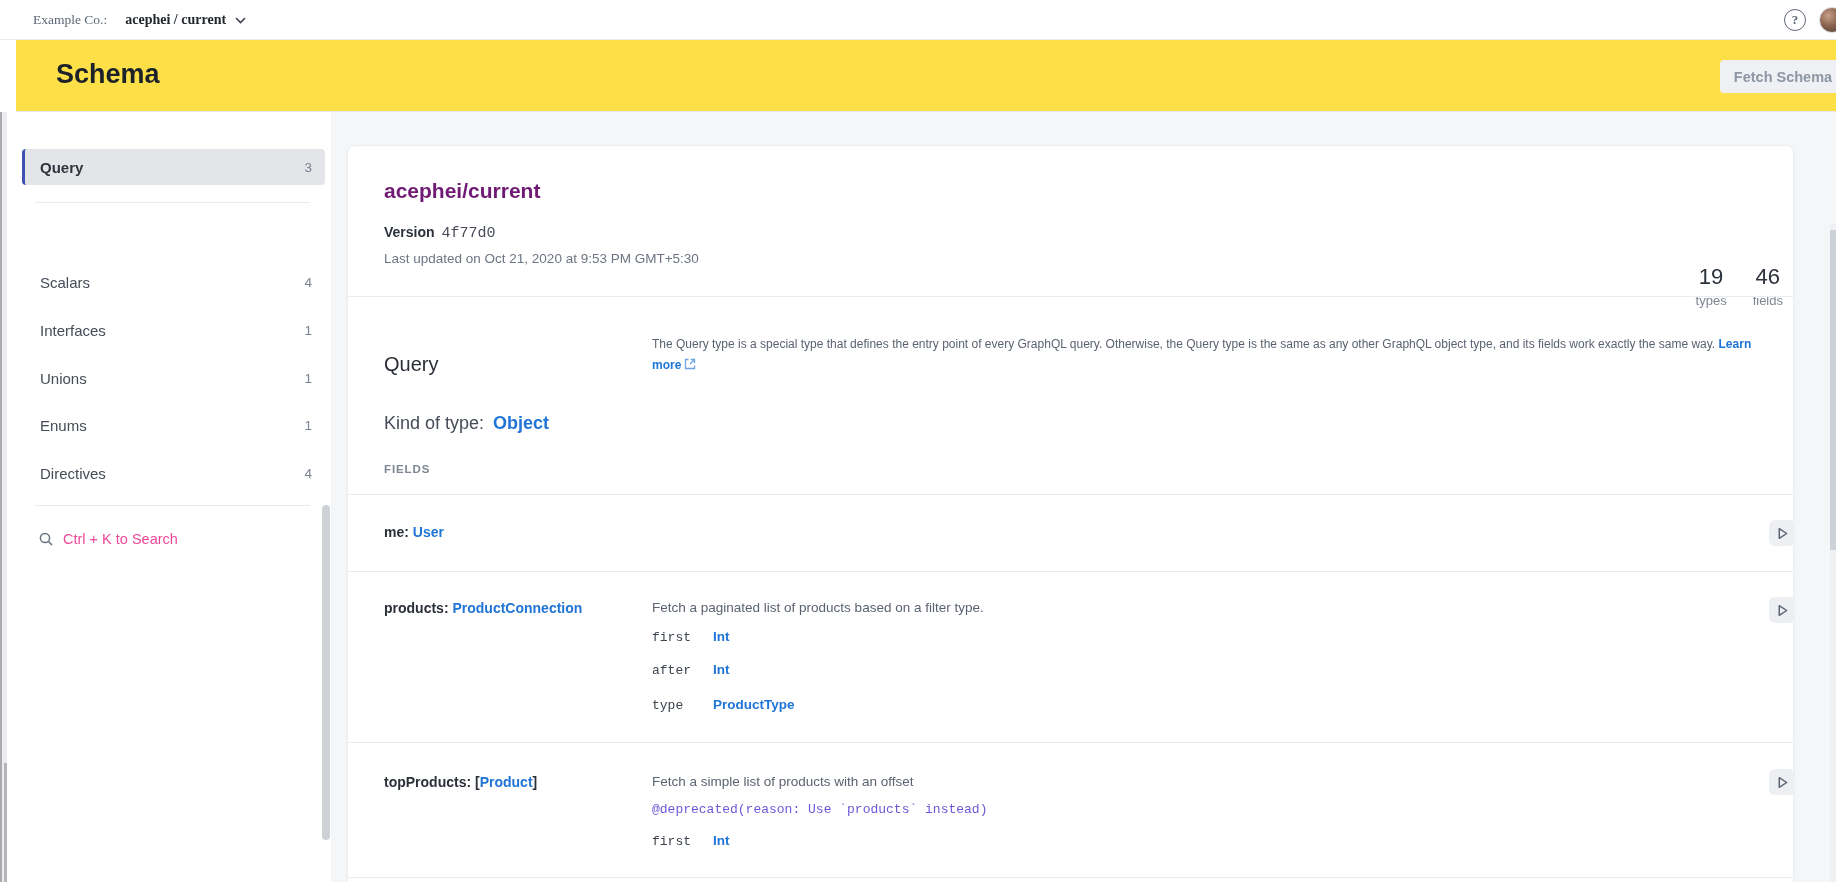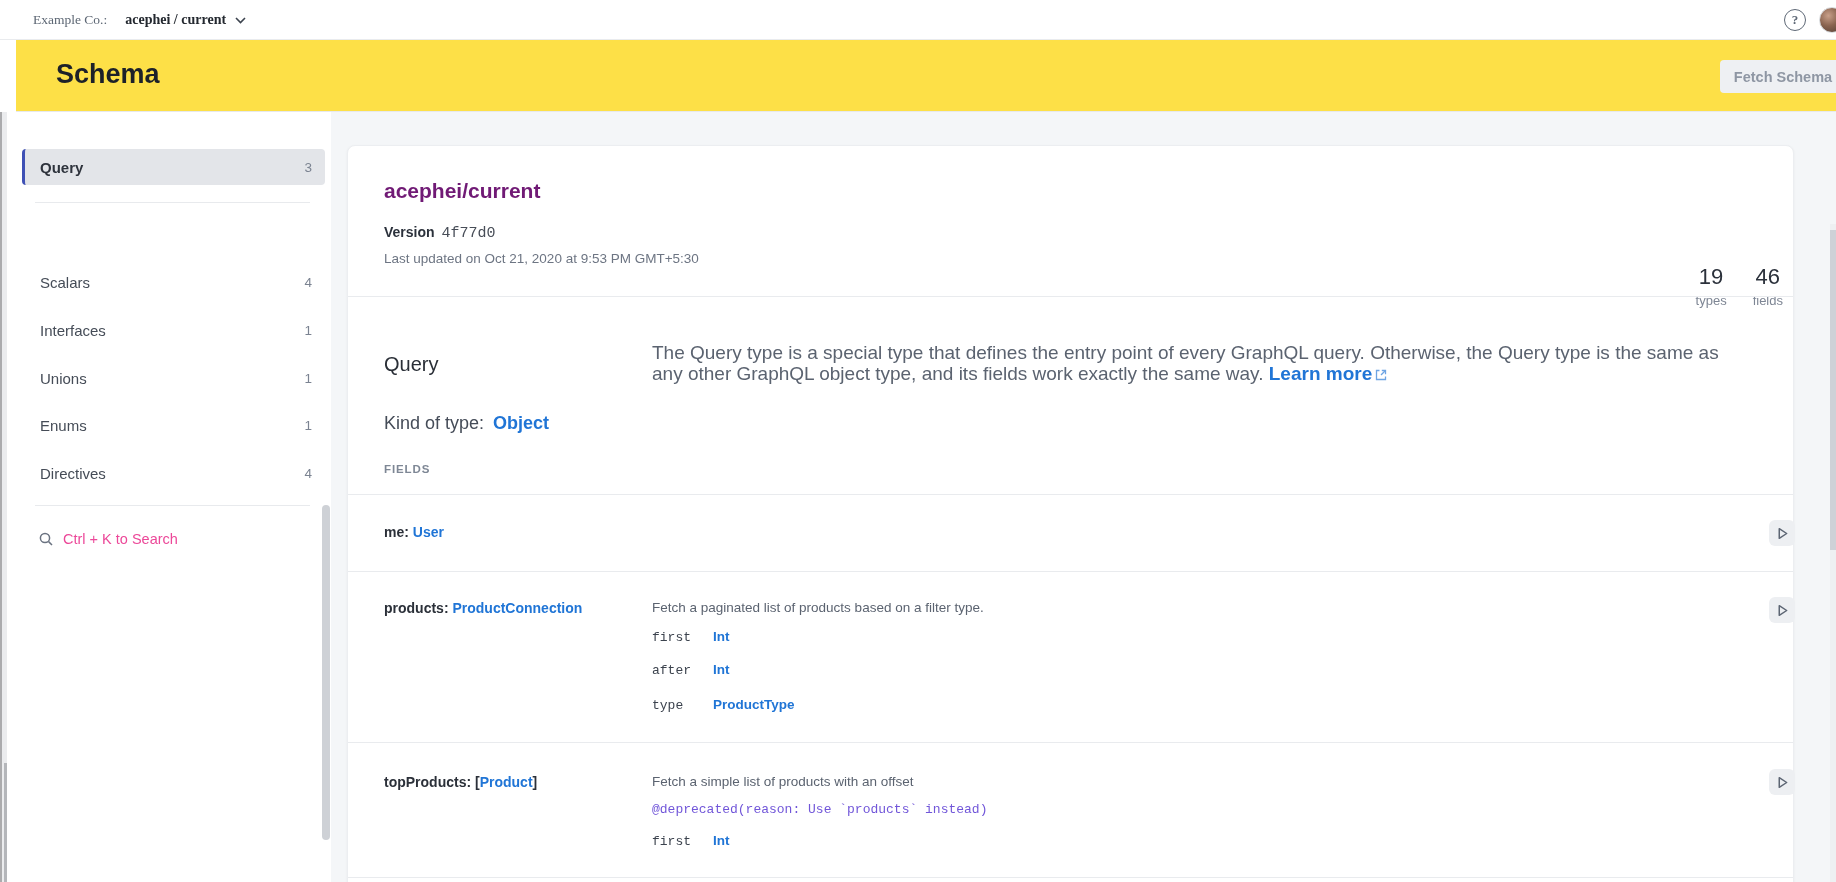--- a/index.html
+++ b/index.html
@@ -71,21 +71,21 @@
   .version-value { font-size:15px; color:#474d57; margin-left:7px; }
   .updated-line { left:36px; top:105px; font-size:13.5px; color:#6d7583; }
   .stats { right:10px; top:70px; display:flex; gap:26px;margin-top:48px; }
   .stat { text-align:center; }
   .stat-value { font-size:22px; color:#2b313b; }
   .stat-label { font-size:13px; color:#7e8694; margin-top:3px; }
 
   .divider { left:0; width:100%; height:1px; background:#e9ebee; }
 
   .type-name { left:36px; top:207px; font-size:20px; color:#2a2f37; }
-  .type-desc { left:304px; top:196px; width:1100px; font-size:19px; line-height:21px; color:#5b6370; }
+  .type-desc { left:304px; top:188px; width:1100px; font-size:12px; line-height:21px; color:#5b6370; }
   a, .link { color:var(--link); text-decoration:none; cursor:pointer; }
   .learn-more { font-weight:600; }
   .ext-icon { color:#6ea4e3; margin-left:3px; vertical-align:-1px; }
   .kind-line { left:36px; top:267px; font-size:18px; color:#454c58;text-align:center; }
   .kind-link { font-weight:600; margin-left:4px; }
   .fields-label { left:36px; top:317px; font-size:11.5px; letter-spacing:.9px; color:#7e8795; font-weight:600; }
 
   .field-name { left:36px; font-size:14px; font-weight:700; color:#2b3039; }
   .field-name a { font-weight:600; }
   .field-desc { left:304px; font-size:13.5px; color:#5b6370; }

